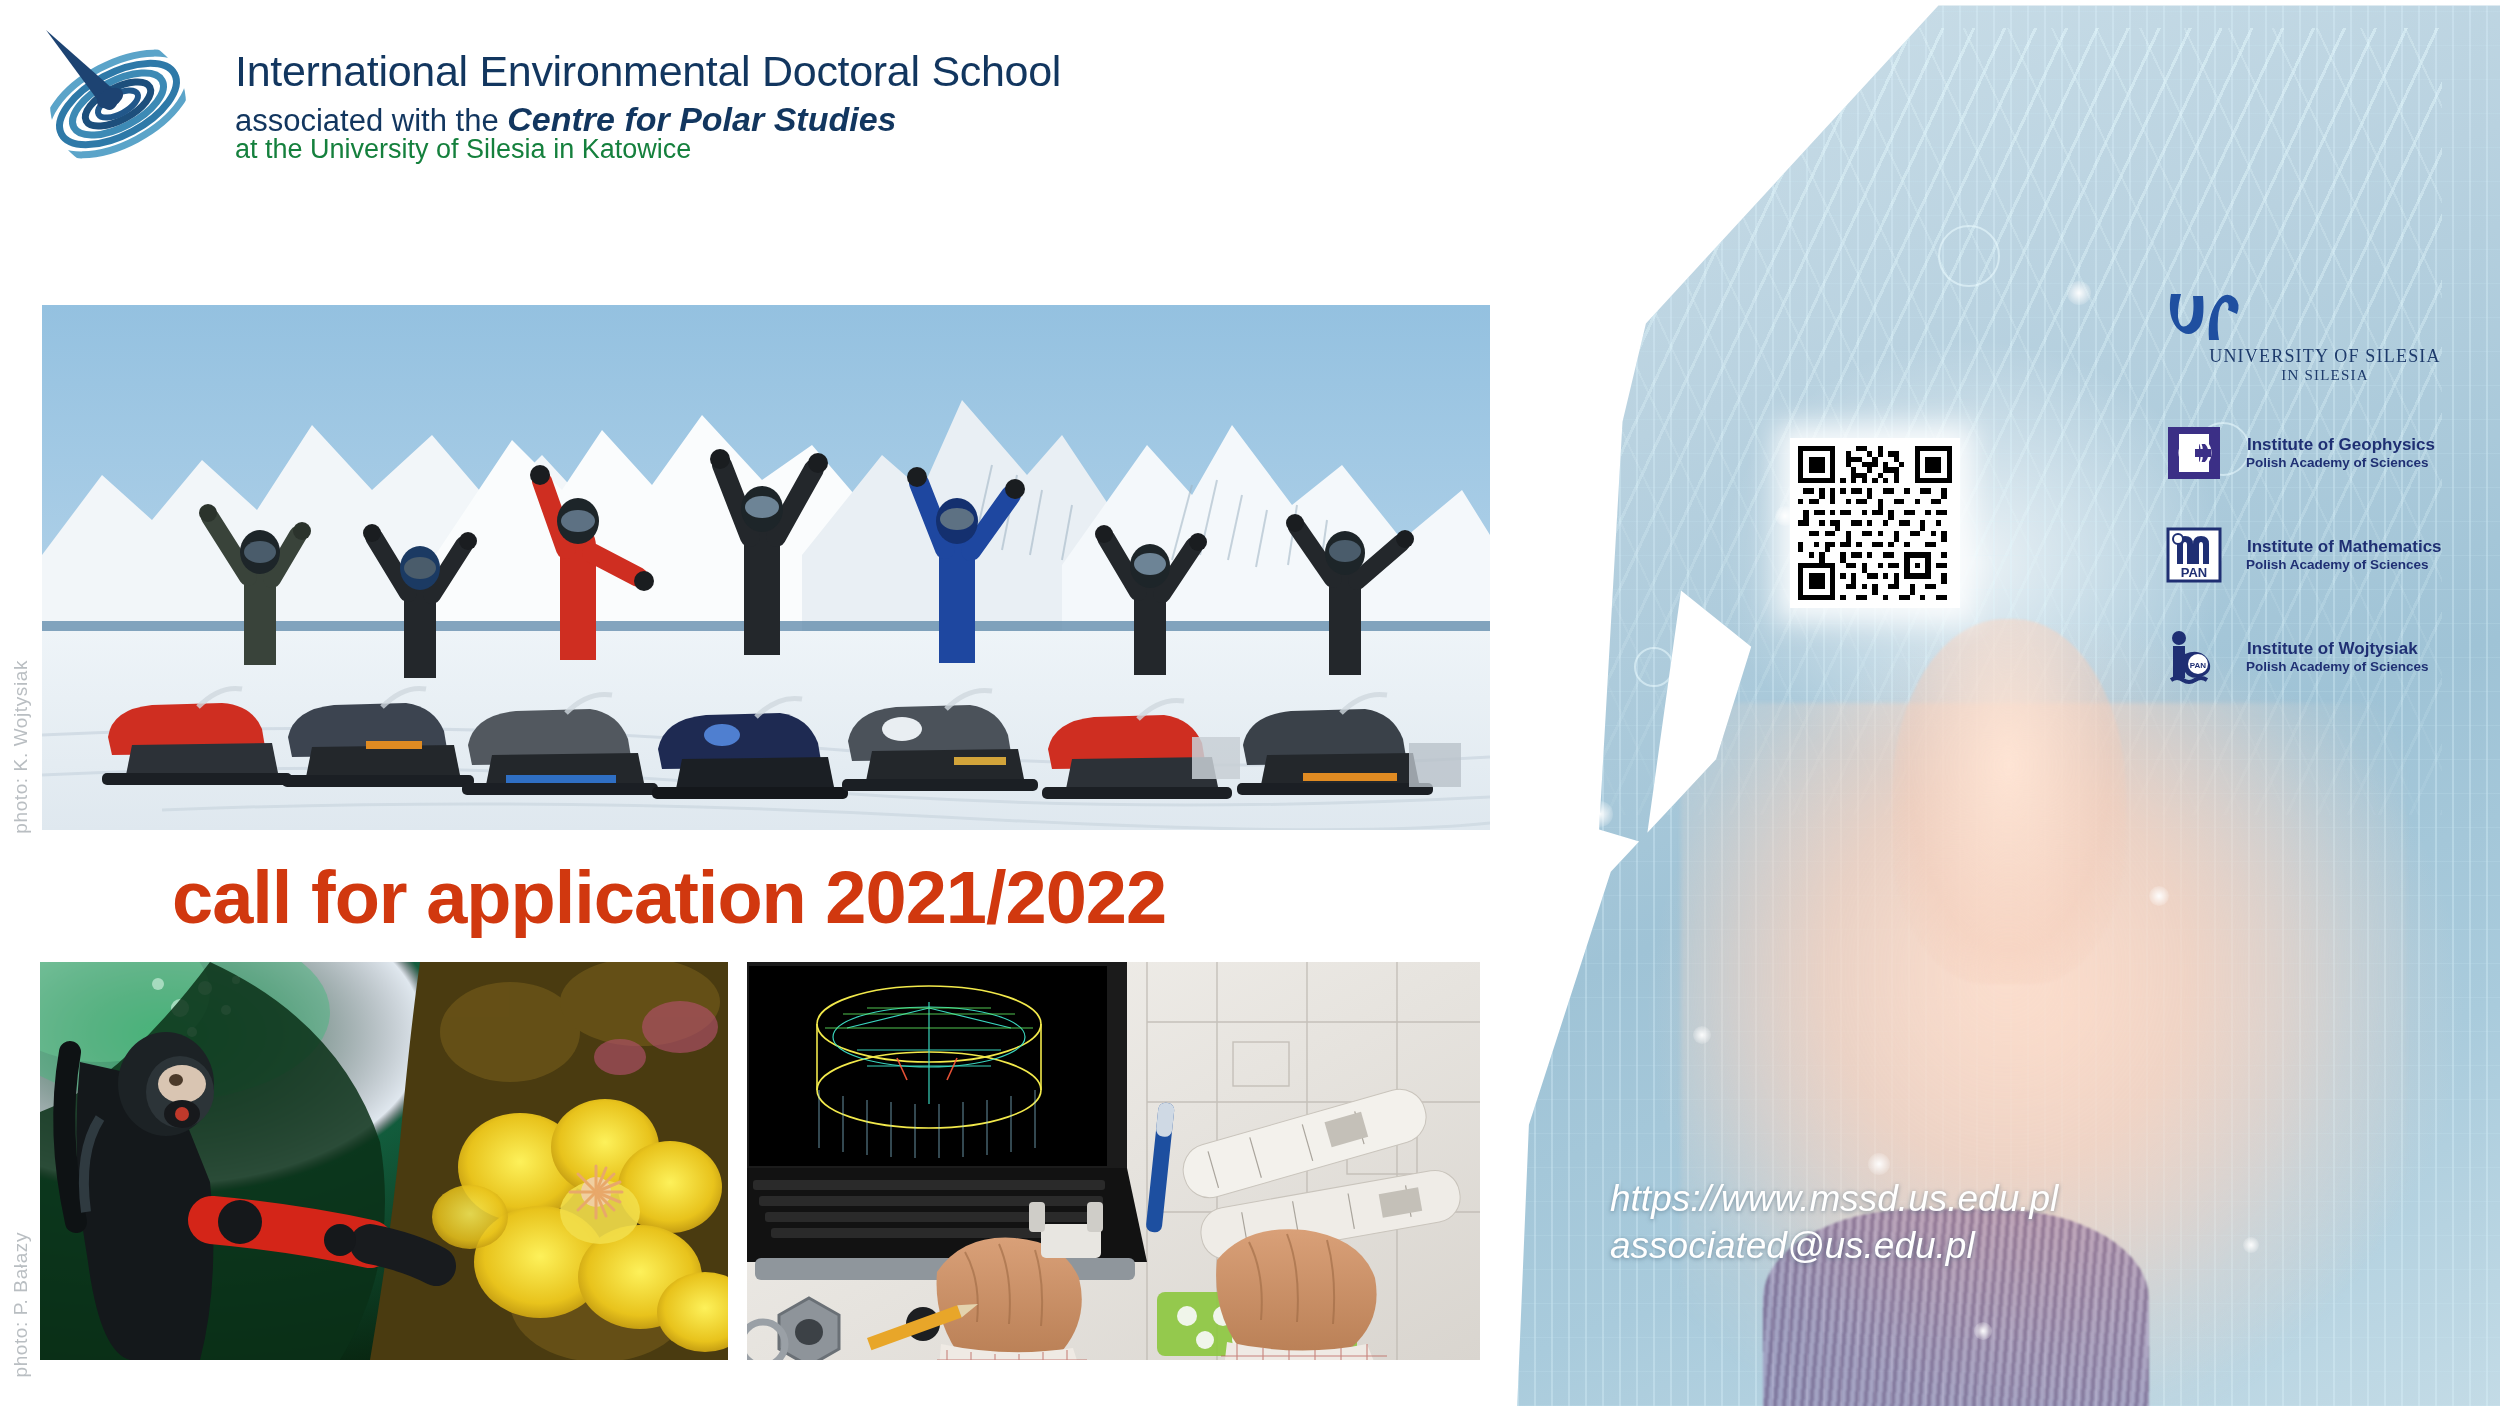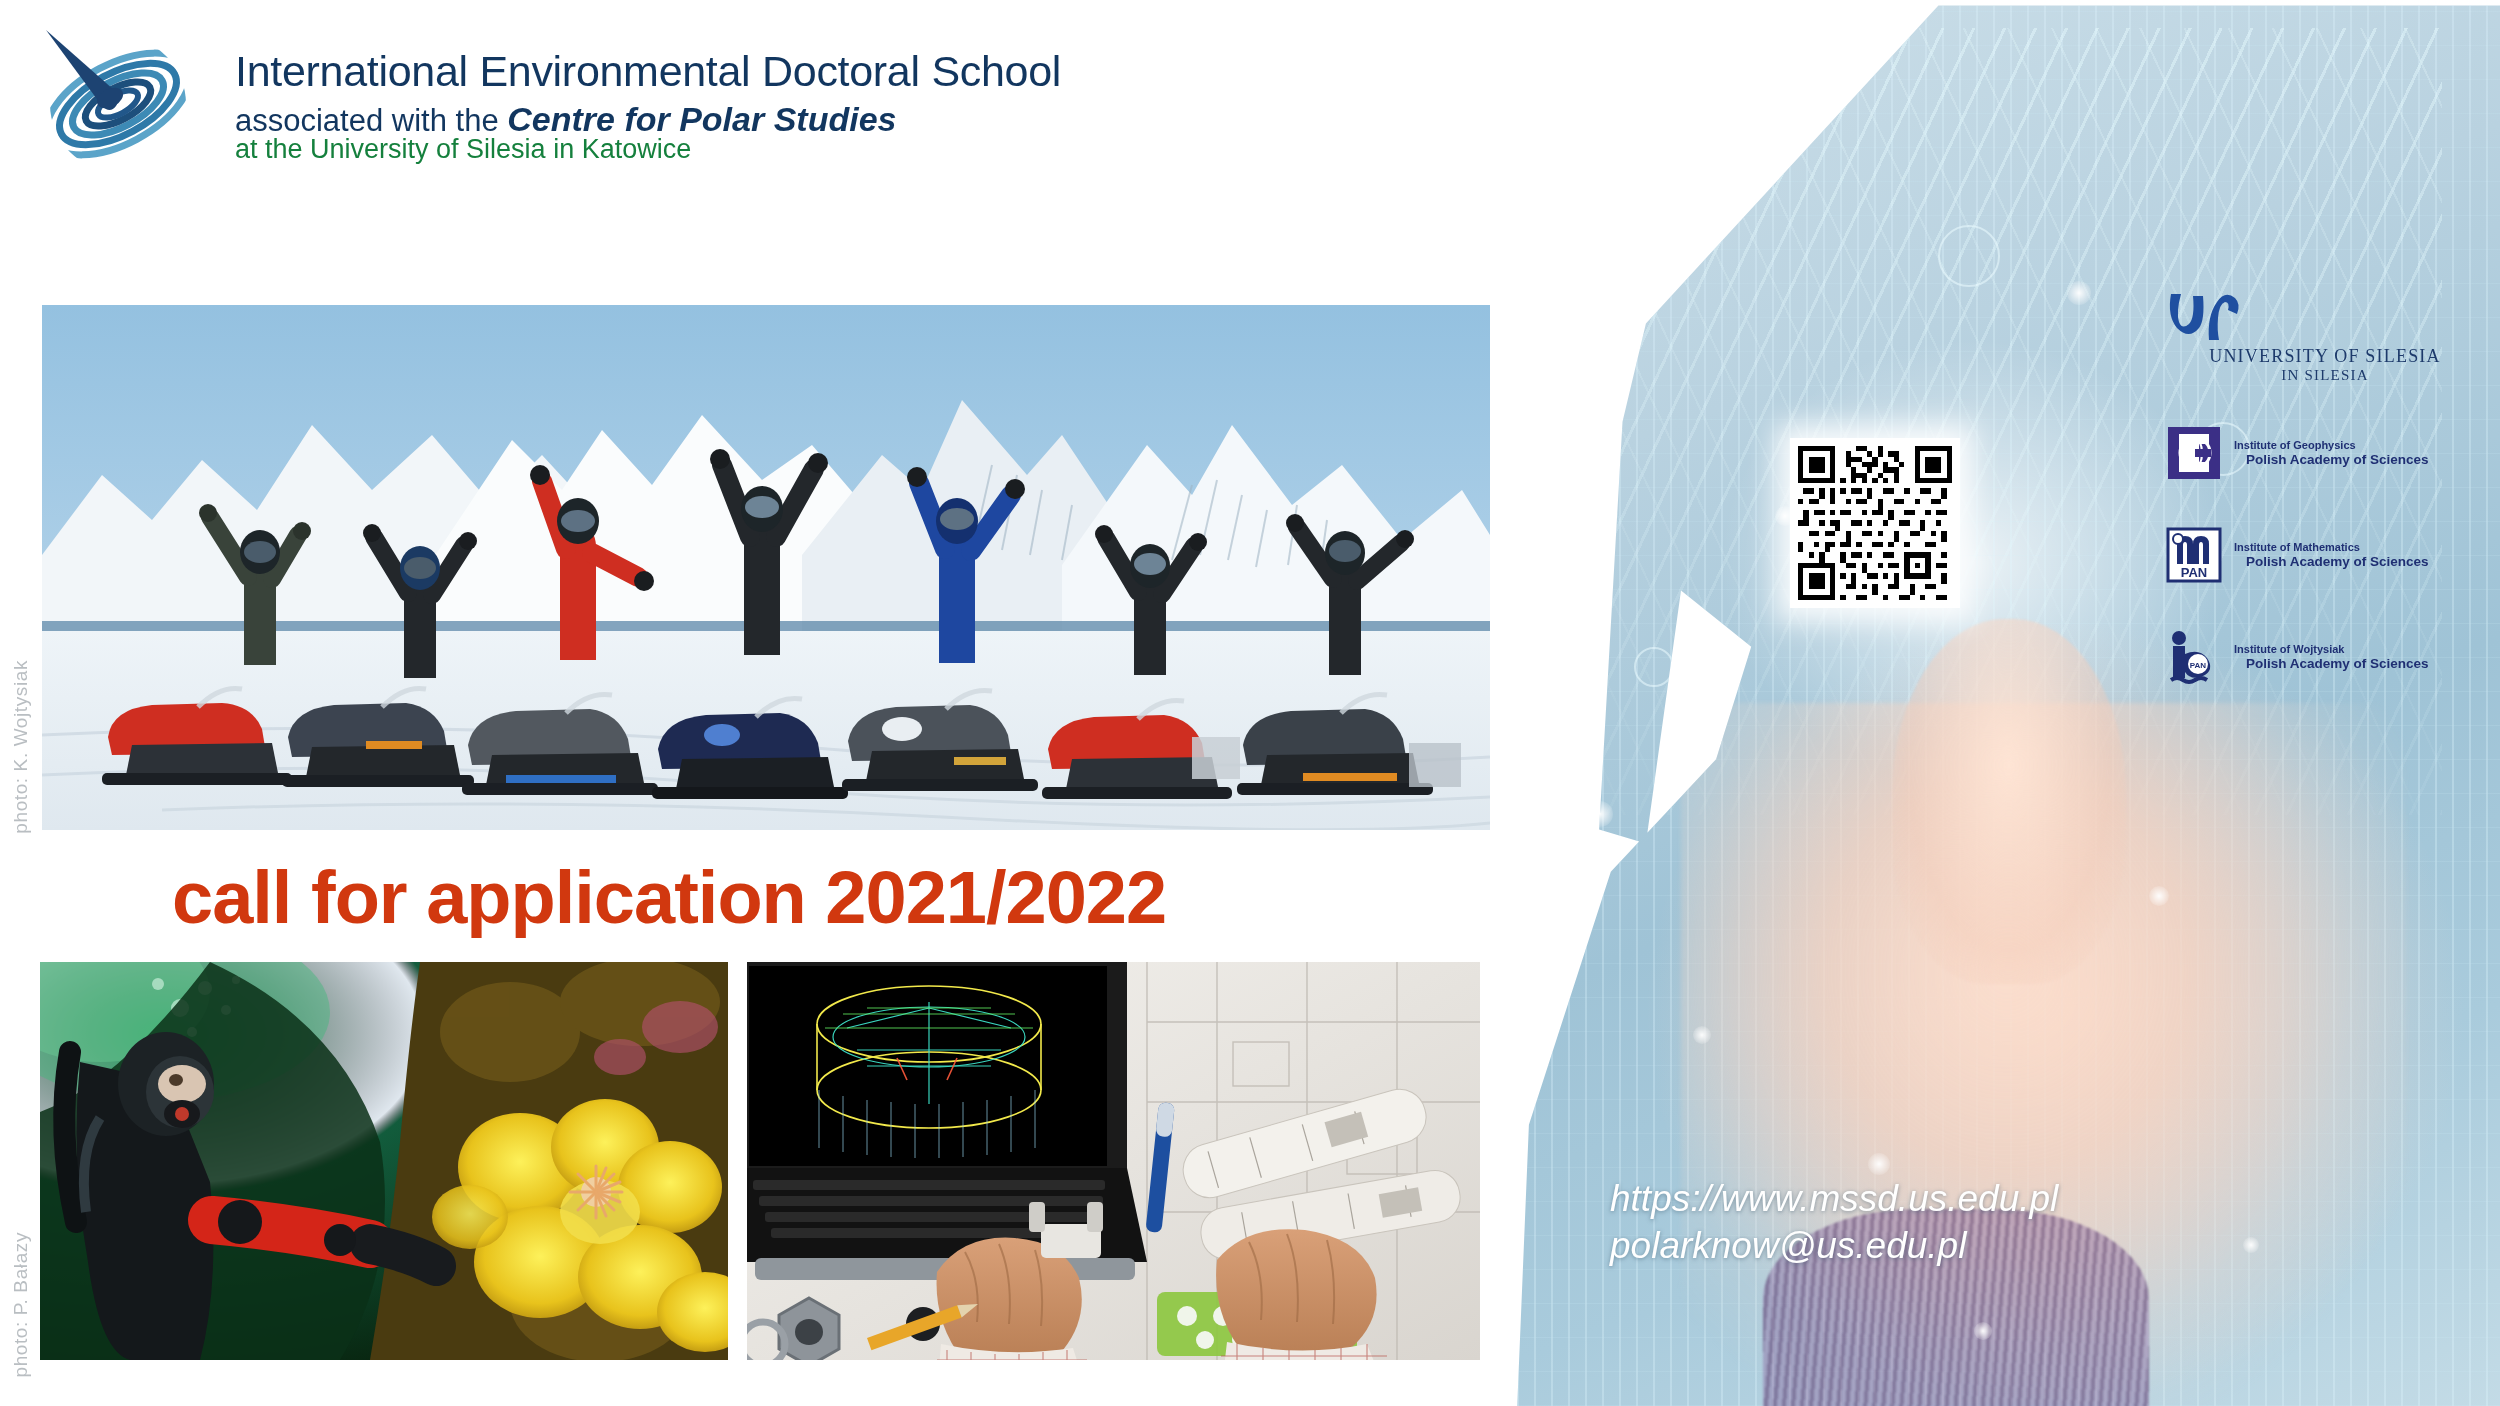--- a/index.html
+++ b/index.html
@@ -71,21 +71,21 @@
   .credit-2{left:10px;top:1232px;}
 
   .headline{position:absolute;left:172px;top:861px;font-size:74px;font-weight:bold;
     color:#d1380f;letter-spacing:-1px;white-space:nowrap;line-height:1;}
 
   
   .logos{position:absolute;left:2165px;top:290px;width:320px;}
   .logo-row{position:relative;display:flex;align-items:center;margin-bottom:44px;}
   .logo-mark{flex:0 0 auto;}
   .logo-text{margin-left:11px;color:#1f2f73;font-weight:bold;line-height:1.18;}
-  .logo-text .l1{font-size:11px;}
+  .logo-text .l1{font-size:17px;margin-left:13px;}
   .logo-text .l2{font-size:13.5px;margin-left:12px;}
   .us-block{text-align:center;margin-bottom:40px;}
   .us-name{color:#1d3a6b;font-family:"Liberation Serif",serif;font-size:18px;letter-spacing:1.2px;margin-top:4px;}
   .us-sub{color:#1d3a6b;font-family:"Liberation Serif",serif;font-size:15px;letter-spacing:1.2px;}
 
   
   .contact{position:absolute;left:1610px;top:1175px;width:790px;text-align:left;
     color:#ffffff;font-style:italic;font-size:37px;line-height:1.28;
     text-shadow:0 1px 4px rgba(60,90,110,.55);}
 
@@ -794,16 +794,16 @@
       </span>
       <span class="logo-text">
         <span class="l1" style="display:block">Institute of Wojtysiak</span>
         <span class="l2" style="display:block">Polish Academy of Sciences</span>
       </span>
     </div>
   </div>
 
   <div class="contact">
     <div>https://www.mssd.us.edu.pl</div>
-    <div>polarknow@us.edu.pl</div>
+    <div>associated@us.edu.pl</div>
   </div>
 
 </div>
 
 </body></html>

